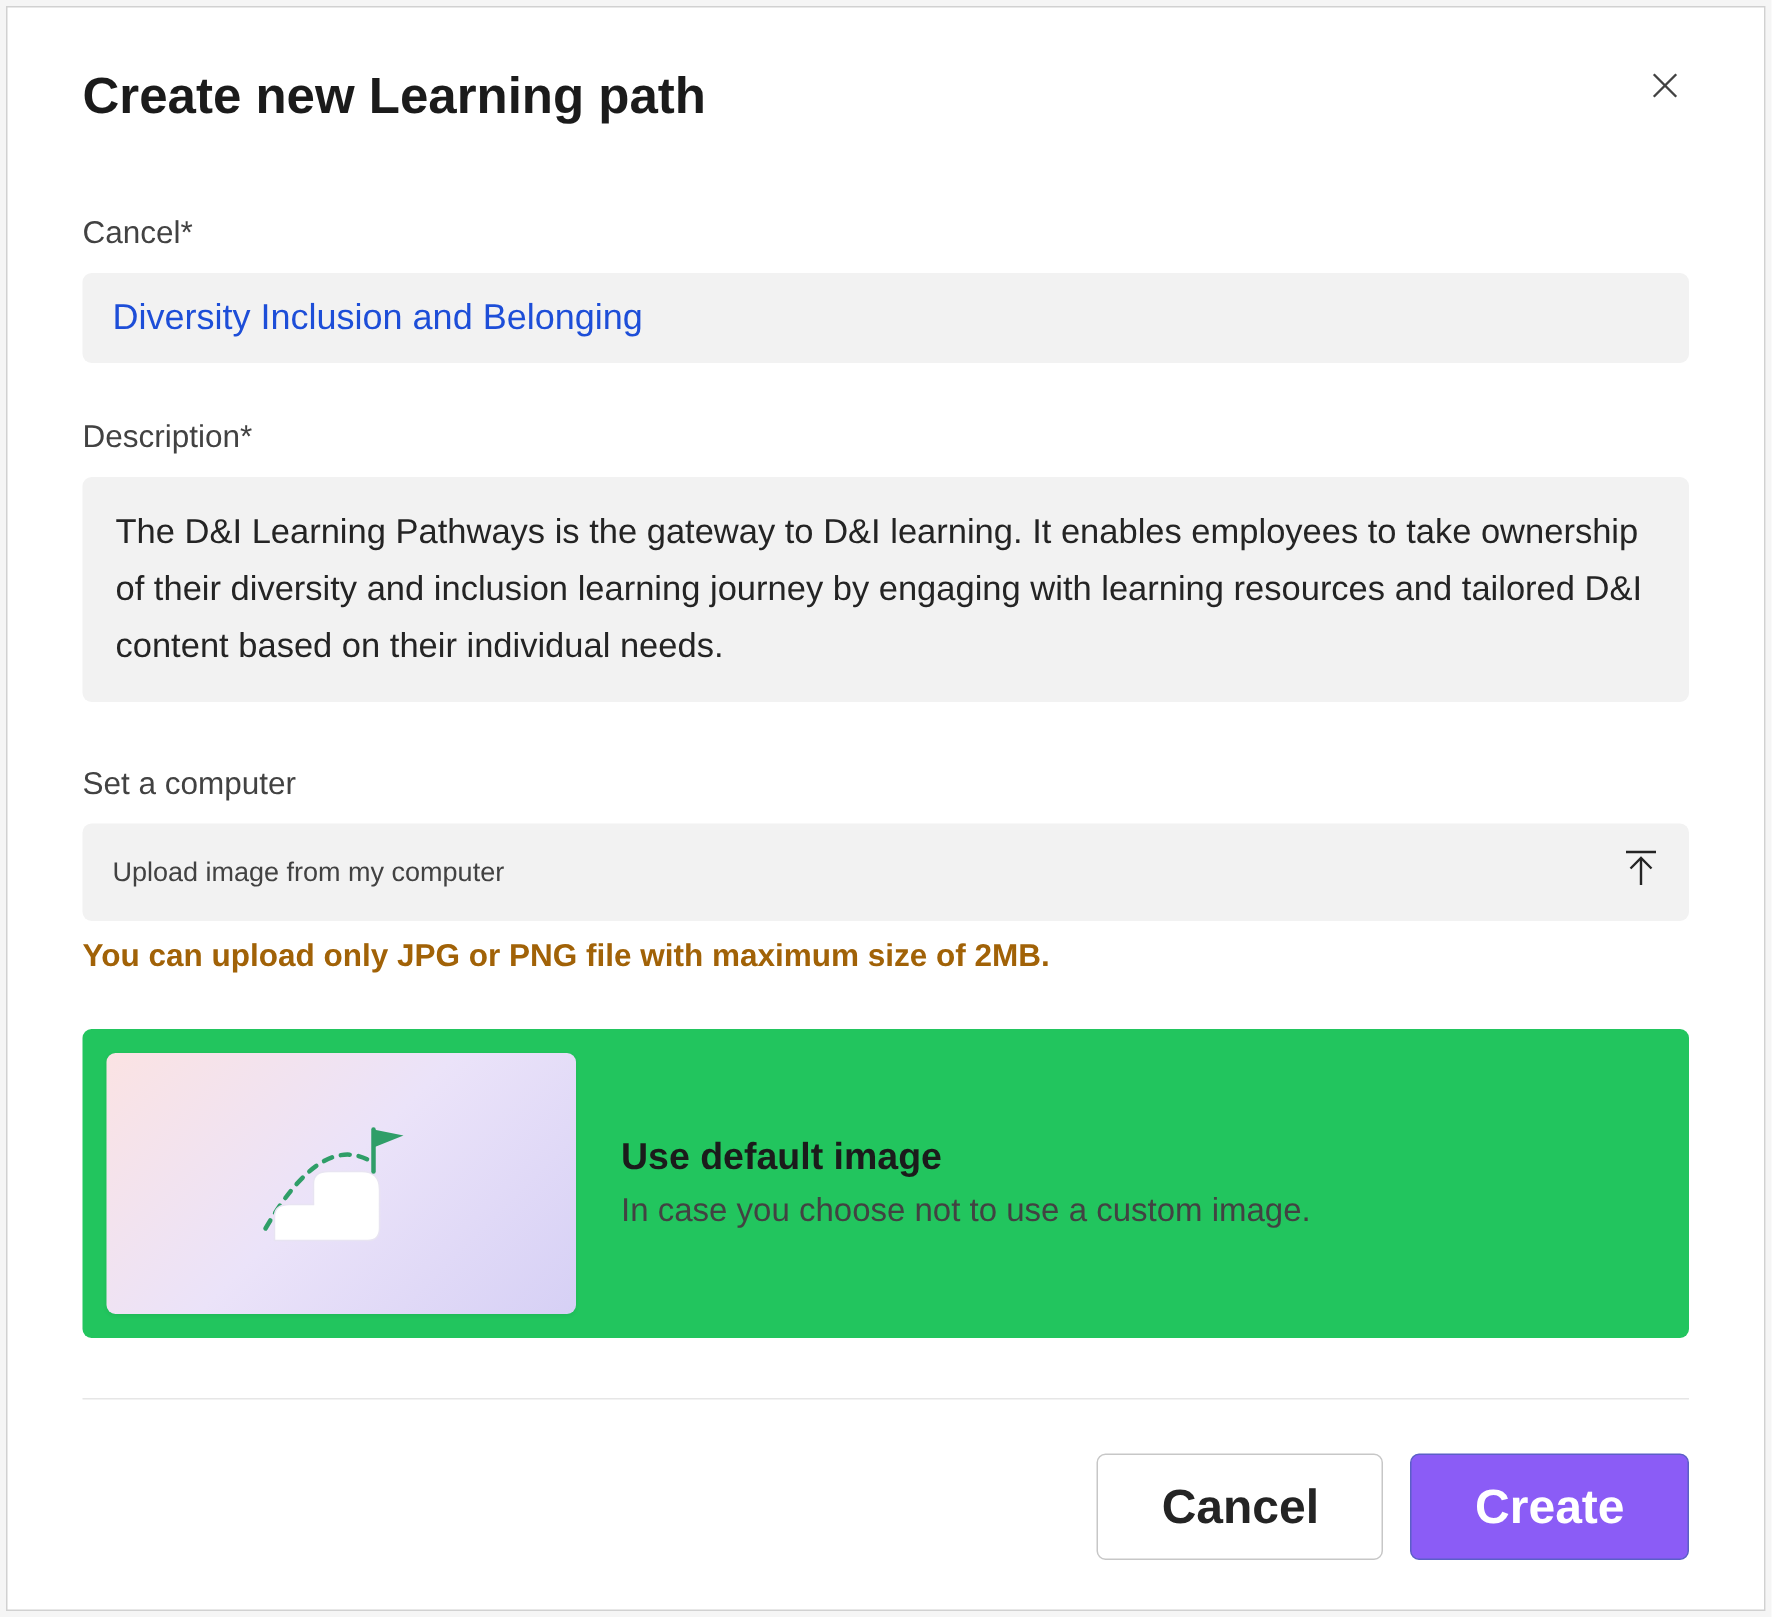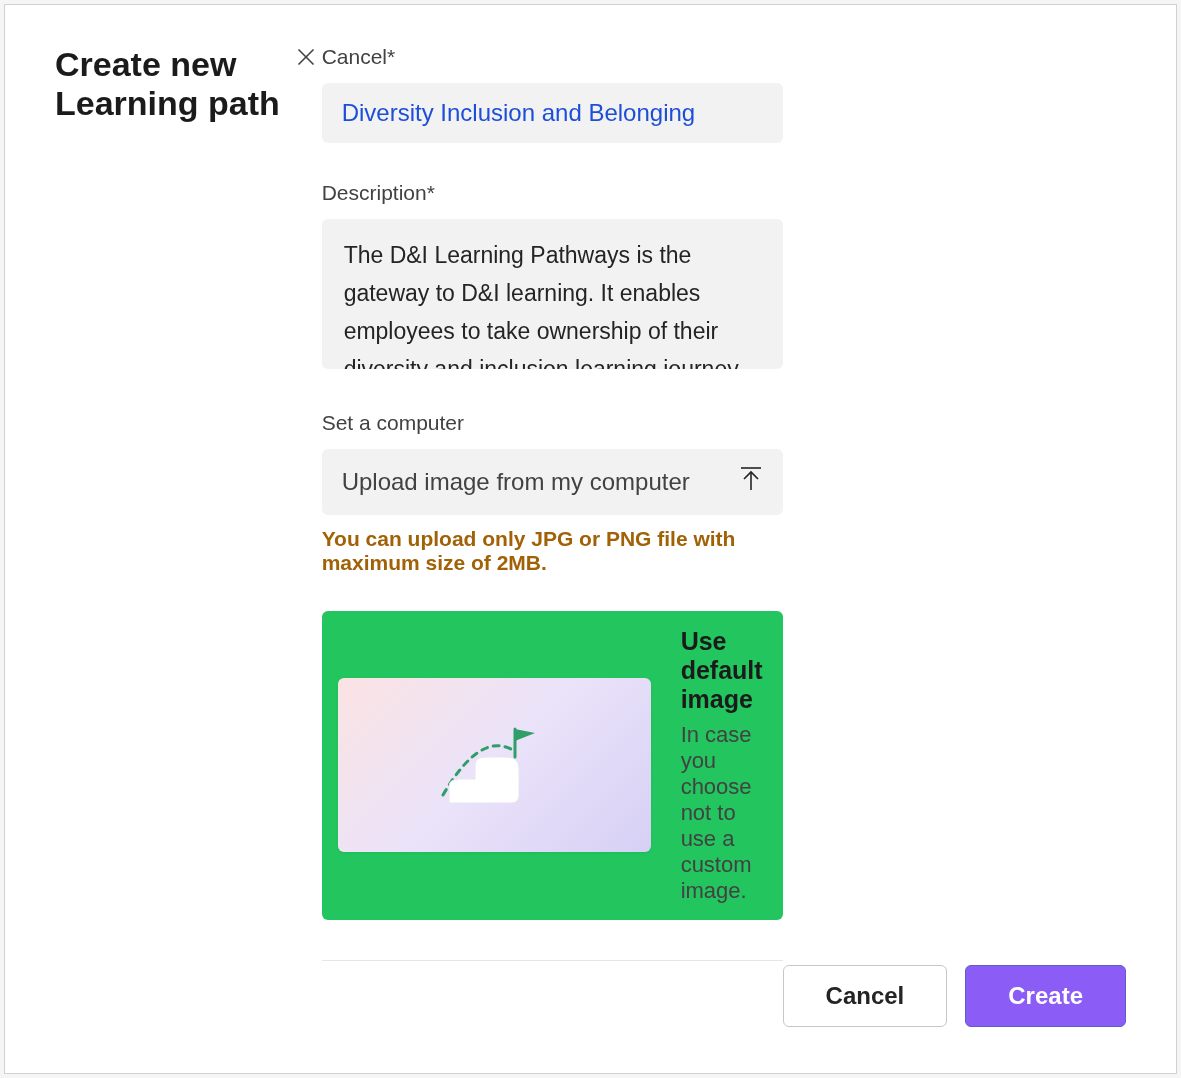--- a/index.html
+++ b/index.html
@@ -12,21 +12,21 @@
       background: #f5f5f5;
       padding: 4px;
     }
     .modal {
       background: #ffffff;
       border: 1px solid #d1d1d1;
       width: 1173px;
       height: 1070px;
       padding: 40px 50px 46px 50px;
       display: flex;
-      flex-direction: row;
+      flex-direction: column;
       position: relative;
     }
     .modal-header {
       display: flex;
       justify-content: space-between;
       align-items: flex-start;
       margin-bottom: 60px;
     }
     .modal-title {
       font-size: 34px;
@@ -82,21 +82,21 @@
       resize: none;
       line-height: 1.65;
       min-height: 134px;
     }
     .upload-field {
       width: 100%;
       background: #f2f2f2;
       border: none;
       border-radius: 6px;
       padding: 16px 20px;
-      font-size: 24px;
+      font-size: 18px;
       color: #424242;
       display: flex;
       justify-content: space-between;
       align-items: center;
       cursor: pointer;
     }
     .upload-icon {
       color: #242424;
     }
     .upload-icon svg {
@@ -152,21 +152,21 @@
       margin-top: 40px;
     }
     .modal-footer {
       display: flex;
       justify-content: flex-end;
       gap: 18px;
       margin-top: auto;
       padding-top: 36px;
     }
     .btn {
-      font-size: 24px;
+      font-size: 32px;
       font-weight: 600;
       padding: 16px 42px;
       border-radius: 6px;
       cursor: pointer;
       font-family: inherit;
       min-width: 150px;
     }
     .btn-secondary {
       background: #ffffff;
       border: 1px solid #c7c7c7;

